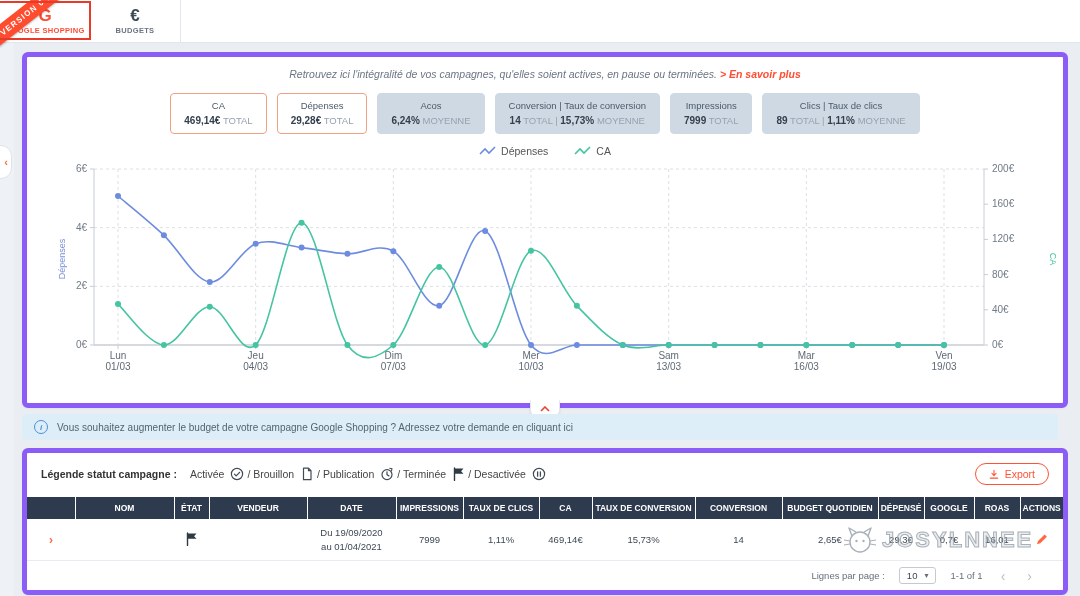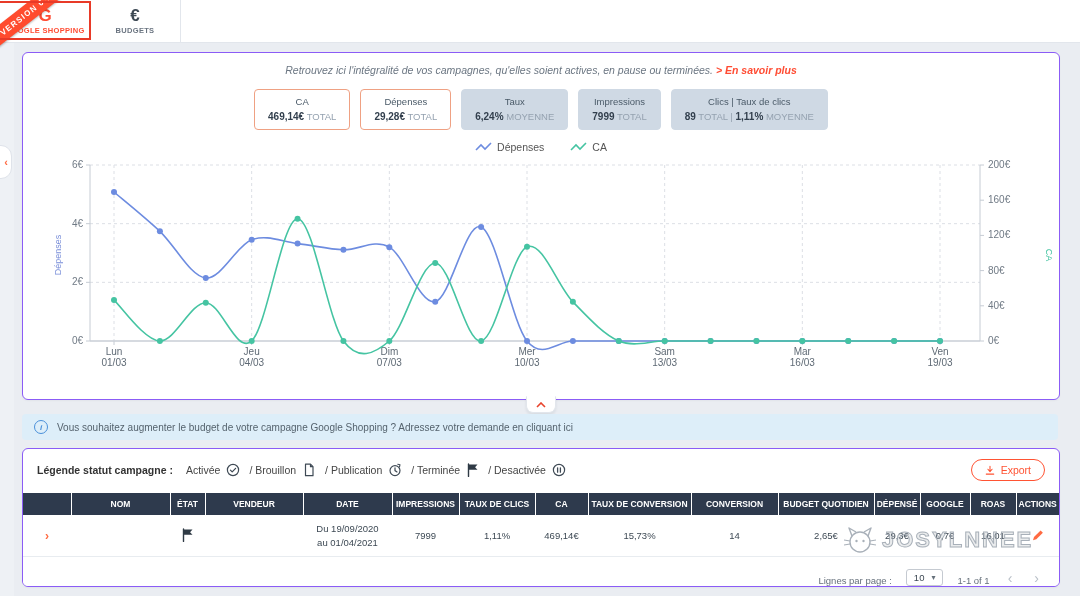--- a/index.html
+++ b/index.html
@@ -14,21 +14,21 @@
   .tab.active .tab-label{color:#ff4c33;}
   .tab.budgets{border-right:1px solid #e2e6ec;}
   .annotation-box{position:absolute;left:-2px;top:1px;right:-1px;bottom:2px;border:2px solid #e83a28;z-index:7;pointer-events:none;}
   .ribbon{position:absolute;width:132px;height:17px;left:-40px;top:6px;transform:rotate(-38deg);background:#ff4b2e;color:#fff;
           font-size:8px;font-weight:bold;letter-spacing:1.2px;display:flex;align-items:center;justify-content:center;z-index:6;box-shadow:0 1px 2px rgba(0,0,0,.25);}
   
   .side-strip{position:absolute;left:0;top:42px;width:14px;bottom:0;background:#eef1f5;}
   .collapse-pill{position:absolute;left:-11px;top:103px;width:23px;height:34px;background:#fff;border:1px solid #dfe3ea;border-radius:11px;
                  display:flex;align-items:center;justify-content:flex-end;padding-right:3px;box-sizing:border-box;color:#ff6a42;font-size:11px;font-weight:bold;cursor:pointer;}
   
-  .panel{background:#fff;border:1px solid #8b5cf6;border-radius:6px;box-shadow:0 1px 2px rgba(16,24,40,.04);}
+  .panel{background:#fff;border:5px solid #8b5cf6;border-radius:6px;box-shadow:0 1px 2px rgba(16,24,40,.04);}
   .chart-panel{position:absolute;left:22px;top:52px;width:1036px;height:346px;}
   .intro{margin-top:11px;text-align:center;font-size:10.5px;font-style:italic;color:#6b7682;}
   .intro .link{color:#ff4c33;font-weight:bold;cursor:pointer;}
   .cards{display:flex;justify-content:center;align-items:stretch;gap:10px;margin-top:13px;}
   .card{border-radius:4px;padding:6px 13px 7px;text-align:center;box-sizing:border-box;cursor:pointer;}
   .card.hl{background:#fff;border:1px solid #efa183;}
   .card.dim{background:#cfd9e4;border:1px solid #cfd9e4;}
   .card-title{font-size:9.5px;color:#4a5a68;margin-bottom:4px;}
   .card-line{font-size:9.5px;color:#95a2b0;}
   .card-line b{color:#323f4d;font-size:10px;}
@@ -53,21 +53,21 @@
   .status-item svg{display:block;}
   .export-btn{margin-left:auto;display:inline-flex;align-items:flex-end;gap:6px;border:1px solid #ff5333;border-radius:13px;color:#ff5333;
               background:#fff;font-size:10.5px;padding:4px 13px;cursor:pointer;}
   table{width:100%;border-collapse:collapse;table-layout:fixed;}
   thead th{background:#2e3a4d;color:#fff;font-size:8.5px;font-weight:bold;height:22px;text-align:center;padding:0 2px;
            border-right:1px solid rgba(255,255,255,.14);overflow:hidden;white-space:nowrap;}
   tbody td{height:41px;text-align:center;vertical-align:middle;font-size:9.5px;color:#3d4954;border-bottom:1px solid #e8ecf0;background:#fff;padding:0 2px;}
   td.expand{color:#ff6a42;font-weight:bold;font-size:12px;cursor:pointer;}
   td .two-line{line-height:1.4;}
   td .edit{cursor:pointer;display:inline-block;}
-  .pagination{height:29px;display:flex;align-items:flex-end;justify-content:flex-end;gap:14px;padding-right:16px;font-size:9.5px;color:#66707b;background:#fff;}
+  .pagination{height:29px;display:flex;align-items:center;justify-content:flex-end;gap:14px;padding-right:27px;font-size:9.5px;color:#66707b;background:#fff;}
   .select-box{display:inline-flex;align-items:center;gap:7px;border:1px solid #c5cad1;border-radius:3px;padding:2px 7px;color:#3d4954;cursor:pointer;background:#fff;}
   .pag-chev{color:#b8bfc7;font-size:14px;cursor:default;padding:0 4px;}
   
   .watermark{position:absolute;left:842px;top:524px;display:flex;align-items:center;gap:4px;z-index:8;pointer-events:none;opacity:.85;}
   .watermark .wm-text{font-size:22px;font-weight:bold;letter-spacing:2px;color:rgba(154,163,173,.25);-webkit-text-stroke:1px #9aa3ad;}
 </style>
 </head>
 <body>
 
 <div class="topbar">
@@ -95,22 +95,26 @@
   <div class="cards">
       <div class="card hl">
        <div class="card-title">CA</div>
        <div class="card-line"><b>469,14€</b> <span>TOTAL</span></div>
      </div>
       <div class="card hl">
        <div class="card-title">Dépenses</div>
        <div class="card-line"><b>29,28€</b> <span>TOTAL</span></div>
      </div>
       <div class="card dim">
-       <div class="card-title">Taux</div>
+       <div class="card-title">Acos</div>
        <div class="card-line"><b>6,24%</b> <span>MOYENNE</span></div>
+     </div>
+      <div class="card dim">
+       <div class="card-title">Conversion | Taux de conversion</div>
+       <div class="card-line"><b>14</b> <span>TOTAL</span> | <b>15,73%</b> <span>MOYENNE</span></div>
      </div>
       <div class="card dim">
        <div class="card-title">Impressions</div>
        <div class="card-line"><b>7999</b> <span>TOTAL</span></div>
      </div>
       <div class="card dim">
        <div class="card-title">Clics | Taux de clics</div>
        <div class="card-line"><b>89</b> <span>TOTAL</span> | <b>1,11%</b> <span>MOYENNE</span></div>
      </div>
     </div>
@@ -236,21 +240,21 @@
 </div>
 
 <div class="info-bar">
   <span class="info-ic">i</span>
   <span>Vous souhaitez augmenter le budget de votre campagne Google Shopping ? Adressez votre demande en cliquant ici</span>
 </div>
 
 <div class="panel bottom-panel">
   <div class="status-row">
     <span class="status-title">Légende statut campagne :</span>
-    <span id="status-items" style="display:inline-flex;gap:9px;align-items:center;">
+    <span id="status-items" style="display:inline-flex;gap:3px;align-items:center;">
         <span class="status-item">
        <span>Activée</span>
        <span>
             <svg width="14" height="14" viewBox="0 0 14 14">
               <circle cx="7" cy="7" r="5.6" fill="none" stroke="#3f4a55" stroke-width="1.2"></circle>
               <path d="M4.4 7.1l1.8 1.8 3.4-3.6" fill="none" stroke="#3f4a55" stroke-width="1.2" stroke-linecap="round" stroke-linejoin="round"></path>
             </svg>
           </span>
      </span>
         <span class="status-item">

